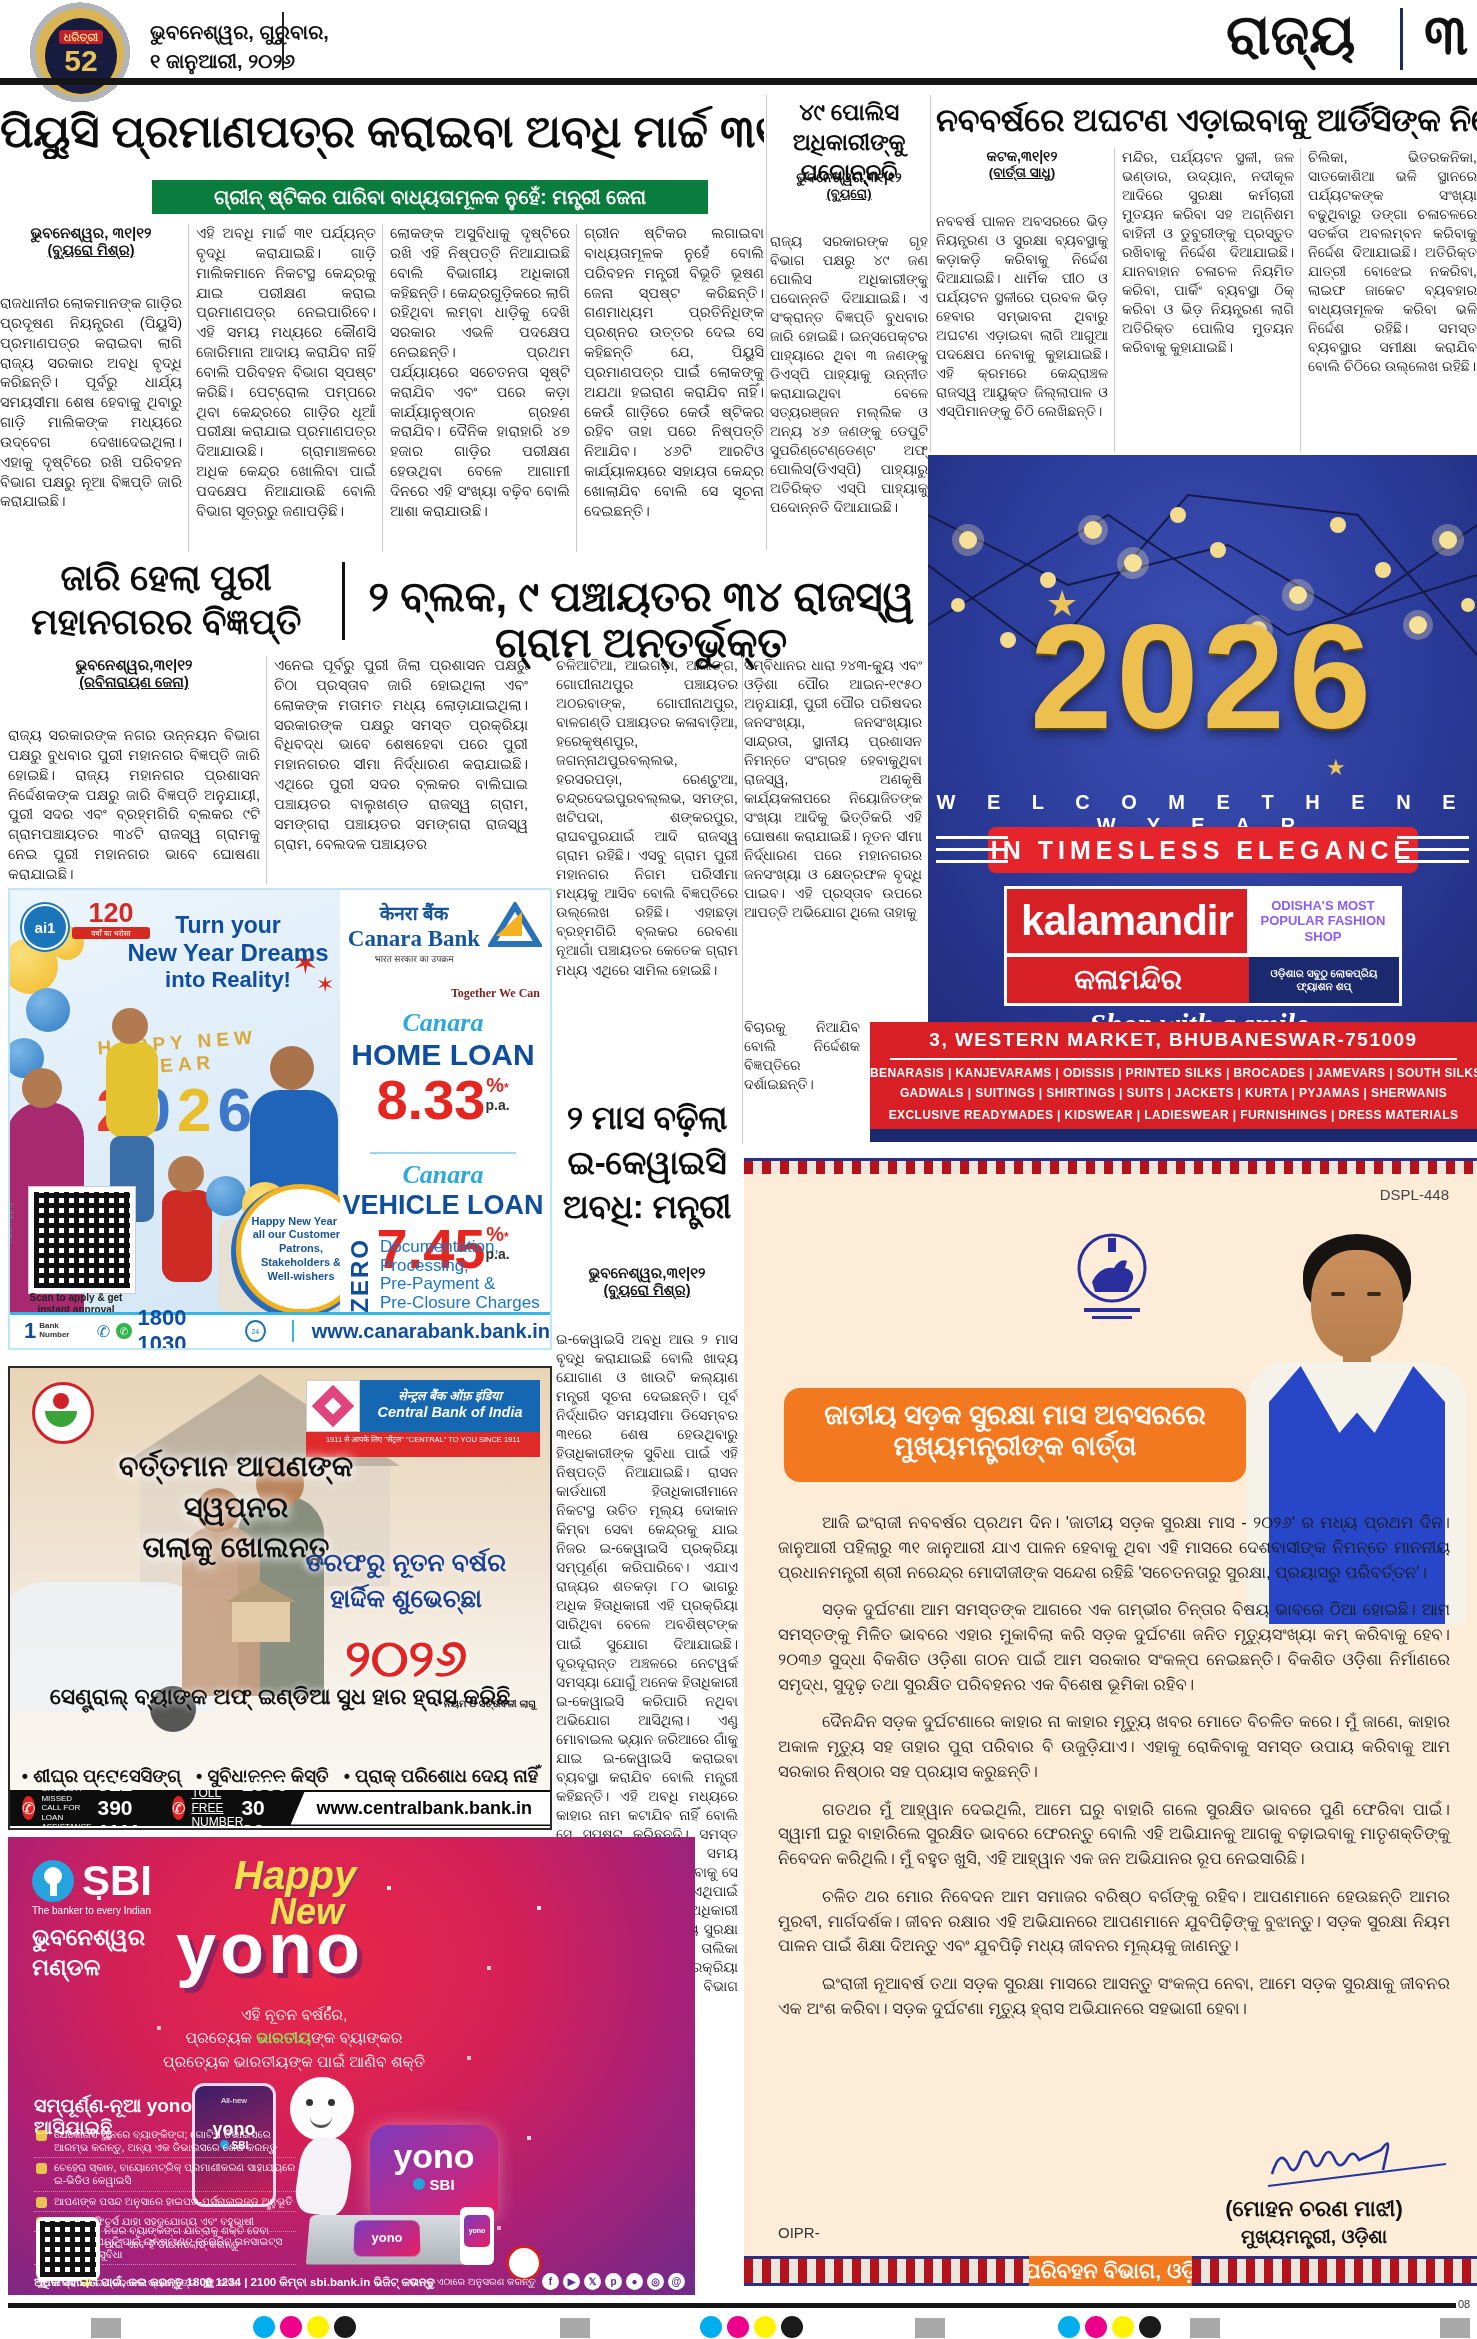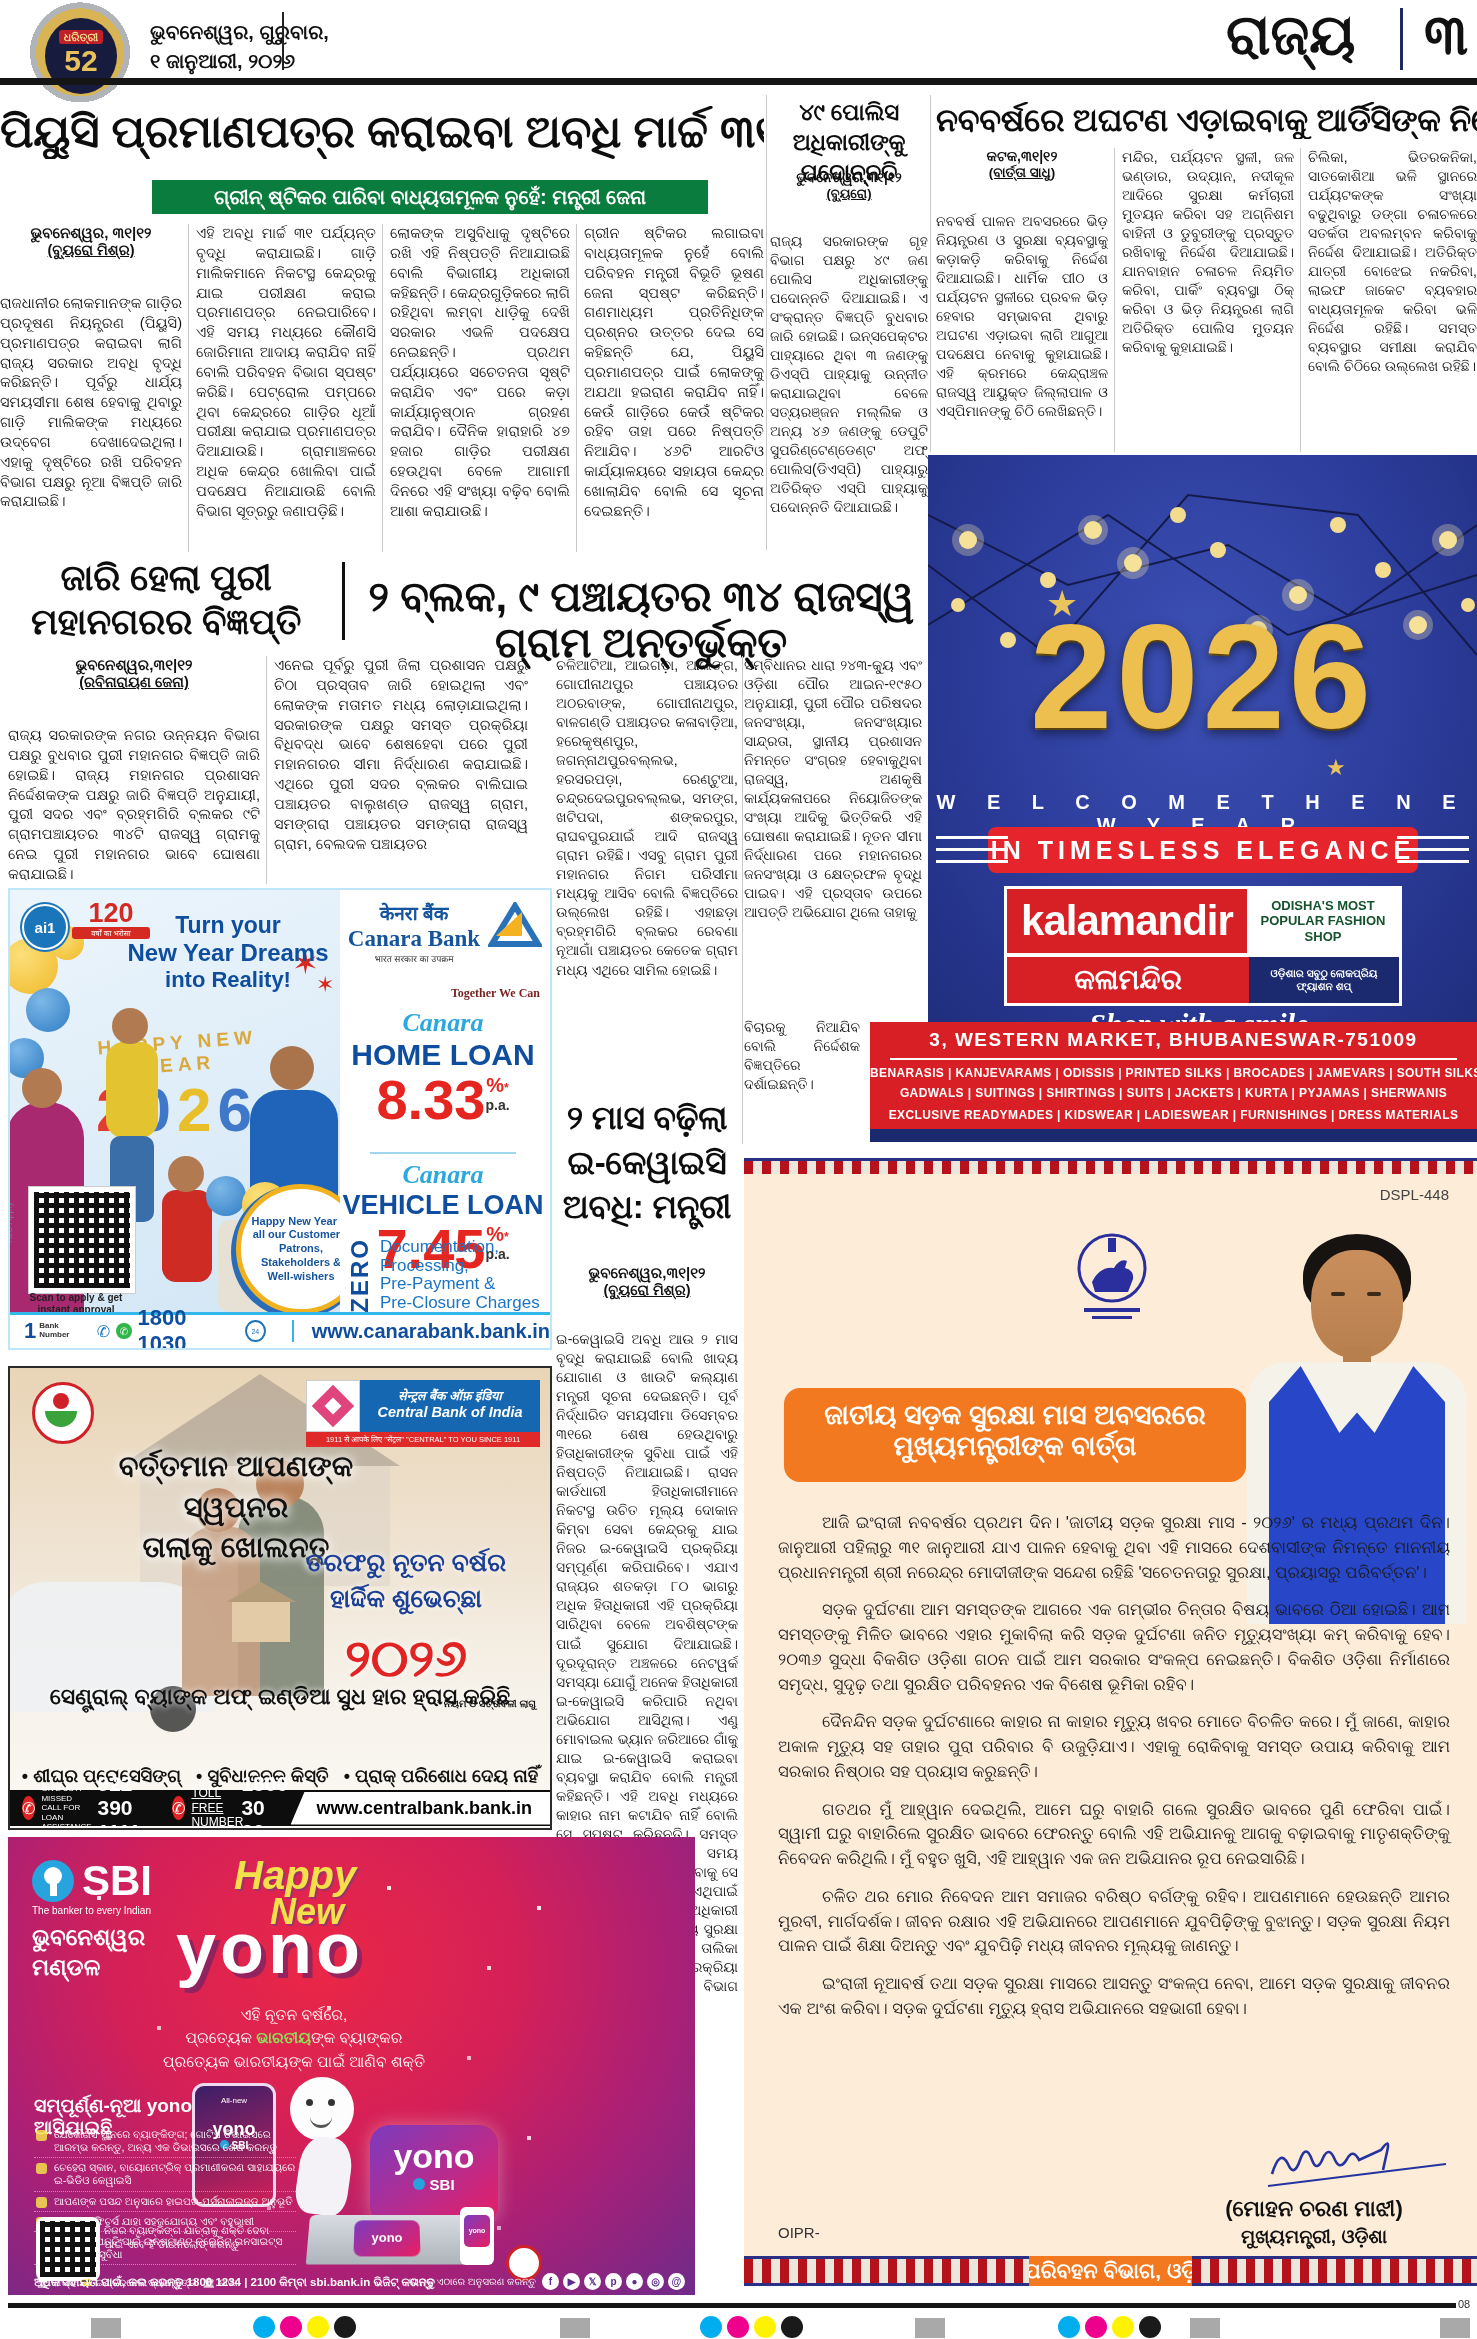--- a/index.html
+++ b/index.html
@@ -24,21 +24,21 @@
   .greenbar{background:#0a7c3e;color:#fff;font-weight:bold;font-size:20px;line-height:34px;text-align:center;}
   
   .kala-blue{background:radial-gradient(ellipse at 50% 38%, #3d51b5 0%, #2c3c9b 55%, #202e7d 100%);overflow:hidden;color:#fff;}
   .k2026{font-size:148px;font-weight:bold;letter-spacing:4px;color:#edbf4e;
      text-shadow:0 5px 12px rgba(0,0,0,.5),0 2px 0 #8a6a1c;line-height:1;}
   .kwel{letter-spacing:13px;font-size:20px;color:#fff;font-weight:bold;}
   .kpill{background:#e6242b;border-radius:8px;color:#fff;font-weight:bold;font-size:25px;letter-spacing:5px;line-height:46px;text-align:center;}
   .kside{width:72px;height:28px;background:repeating-linear-gradient(180deg,#fff 0 3px,transparent 3px 12px);}
   .klogo{display:flex;box-shadow:0 0 0 3px #fff;}
   .klogo .red{flex:1;background:#d71f26;display:flex;align-items:center;justify-content:center;color:#fff;font-weight:bold;}
-  .klogo .wht{width:140px;background:#fff;color:#14532d;display:flex;align-items:center;justify-content:center;
+  .klogo .wht{width:140px;background:#fff;color:#8b5cf6;display:flex;align-items:center;justify-content:center;
      font-weight:bold;text-align:center;}
   .klogo .blu{width:140px;background:#1b2a6e;color:#fff;display:flex;align-items:center;justify-content:center;
      font-weight:bold;text-align:center;}
   .kala-red{background:#d81f26;color:#fff;}
   .kcat{font-size:12px;font-weight:bold;letter-spacing:.4px;text-align:center;white-space:nowrap;}
   
   .gov-check{background:repeating-linear-gradient(90deg,#b5121b 0 9px,#ece7dc 9px 18px);
      border-top:3px solid #2b2f86;border-bottom:3px solid #2b2f86;}
   .gov-body{background:#fcecd8;}
   .gov-box{background:#f2791f;border-radius:16px;color:#fff;font-weight:bold;font-size:27px;text-align:center;}
@@ -383,21 +383,21 @@
         <div style="width:52px;background:#fff;border:1px solid #ccc;display:flex;align-items:center;justify-content:center;">
           <div style="width:30px;height:30px;background:#e0447c;transform:rotate(45deg);display:flex;align-items:center;justify-content:center;">
               <div style="width:12px;height:12px;background:#fff;"></div>
             </div>
         </div>
         <div style="flex:1;background:#1667b1;color:#fff;font-style:italic;font-weight:bold;text-align:center;padding-top:7px;">
           <div style="font-size:12.5px;">सेन्ट्रल बैंक ऑफ़ इंडिया</div>
           <div style="font-size:14.5px;">Central Bank of India</div>
         </div>
       </div>
-      <div style="background:#e02a2a;color:#fff;font-size:7.5px;text-align:center;line-height:15px;height:15px;white-space:nowrap;overflow:hidden;">1911 से आपके लिए ''सेंट्रल''   "CENTRAL" TO YOU SINCE 1911</div>
+      <div style="background:#e02a2a;color:#fff;font-size:7.5px;text-align:center;line-height:15px;height:25px;white-space:nowrap;overflow:hidden;">1911 से आपके लिए ''सेंट्रल''   "CENTRAL" TO YOU SINCE 1911</div>
     </div>
     <div class="abs ctr bold" style="left:56px;top:78px;width:340px;font-size:29px;line-height:1.4;text-shadow:0 0 8px #fff,0 0 14px #fff;">
       <div>ବର୍ତ୍ତମାନ ଆପଣଙ୍କ ସ୍ୱପ୍ନର</div>
       <div>ତାଲାକୁ ଖୋଲନ୍ତୁ</div>
     </div>
     <div class="abs ctr cb-blue" style="left:262px;top:176px;width:268px;font-size:25px;line-height:1.45;text-shadow:0 0 6px #fff;">
       <div>ତରଫରୁ ନୂତନ ବର୍ଷର</div>
       <div>ହାର୍ଦ୍ଦିକ ଶୁଭେଚ୍ଛା</div>
       <div style="color:#e02424;font-size:52px;margin-top:4px;">୨୦୨୬</div>
     </div>

